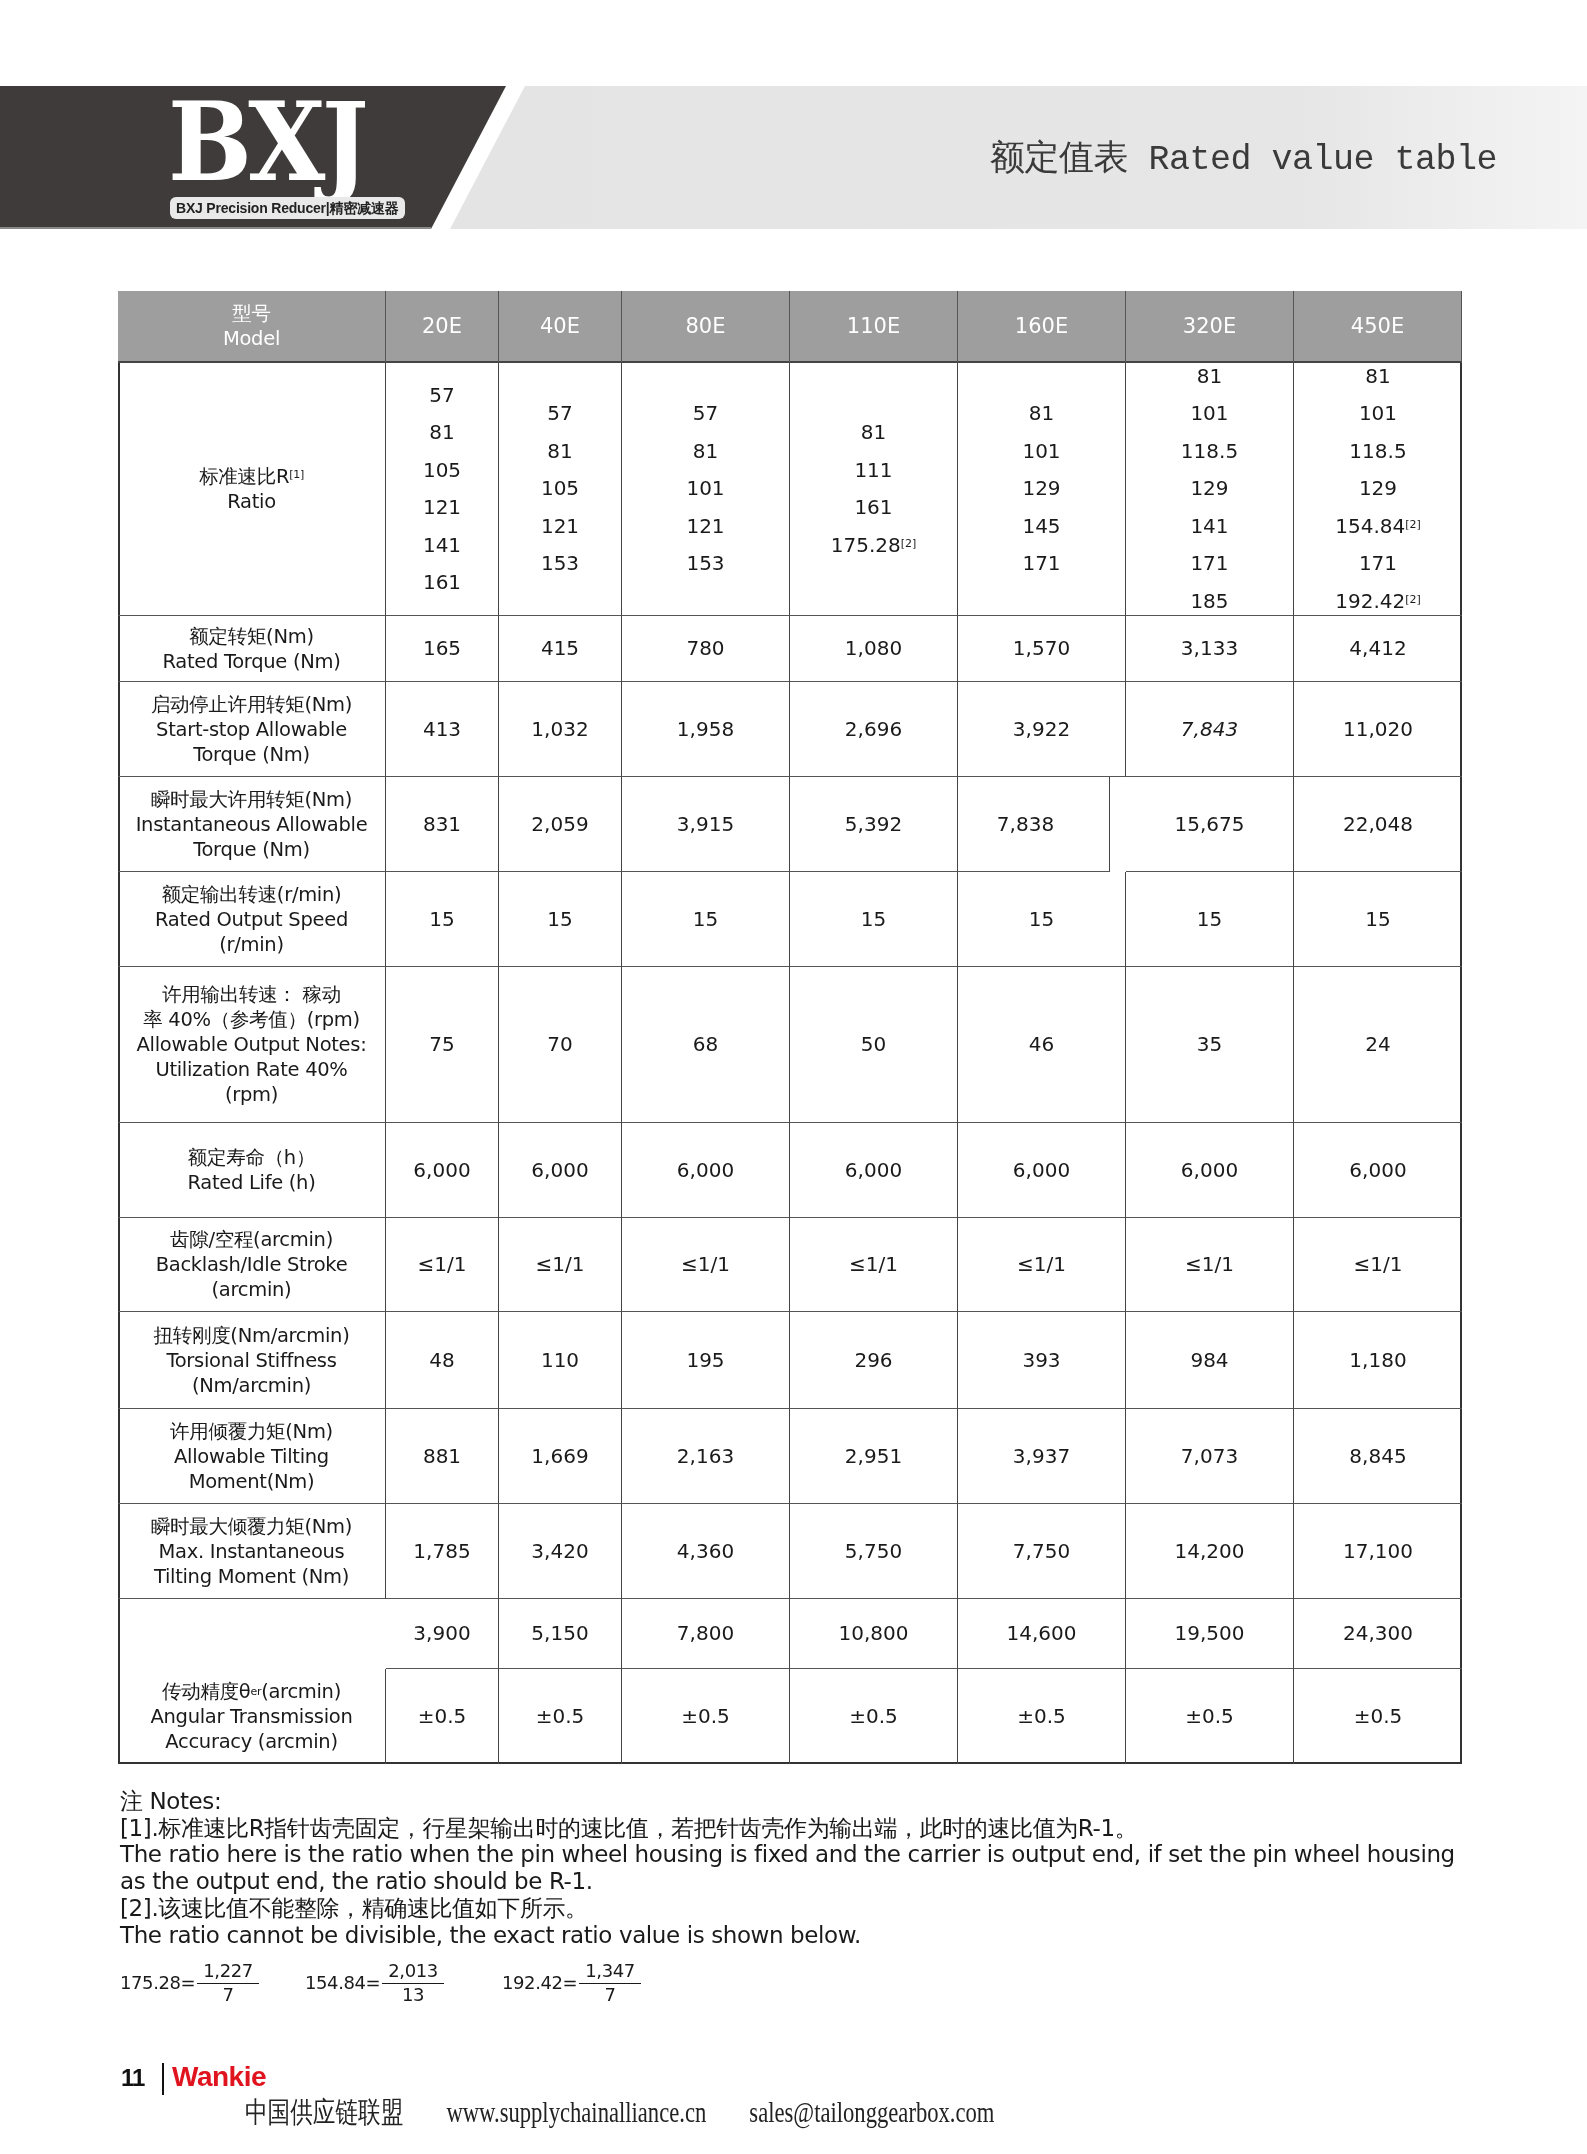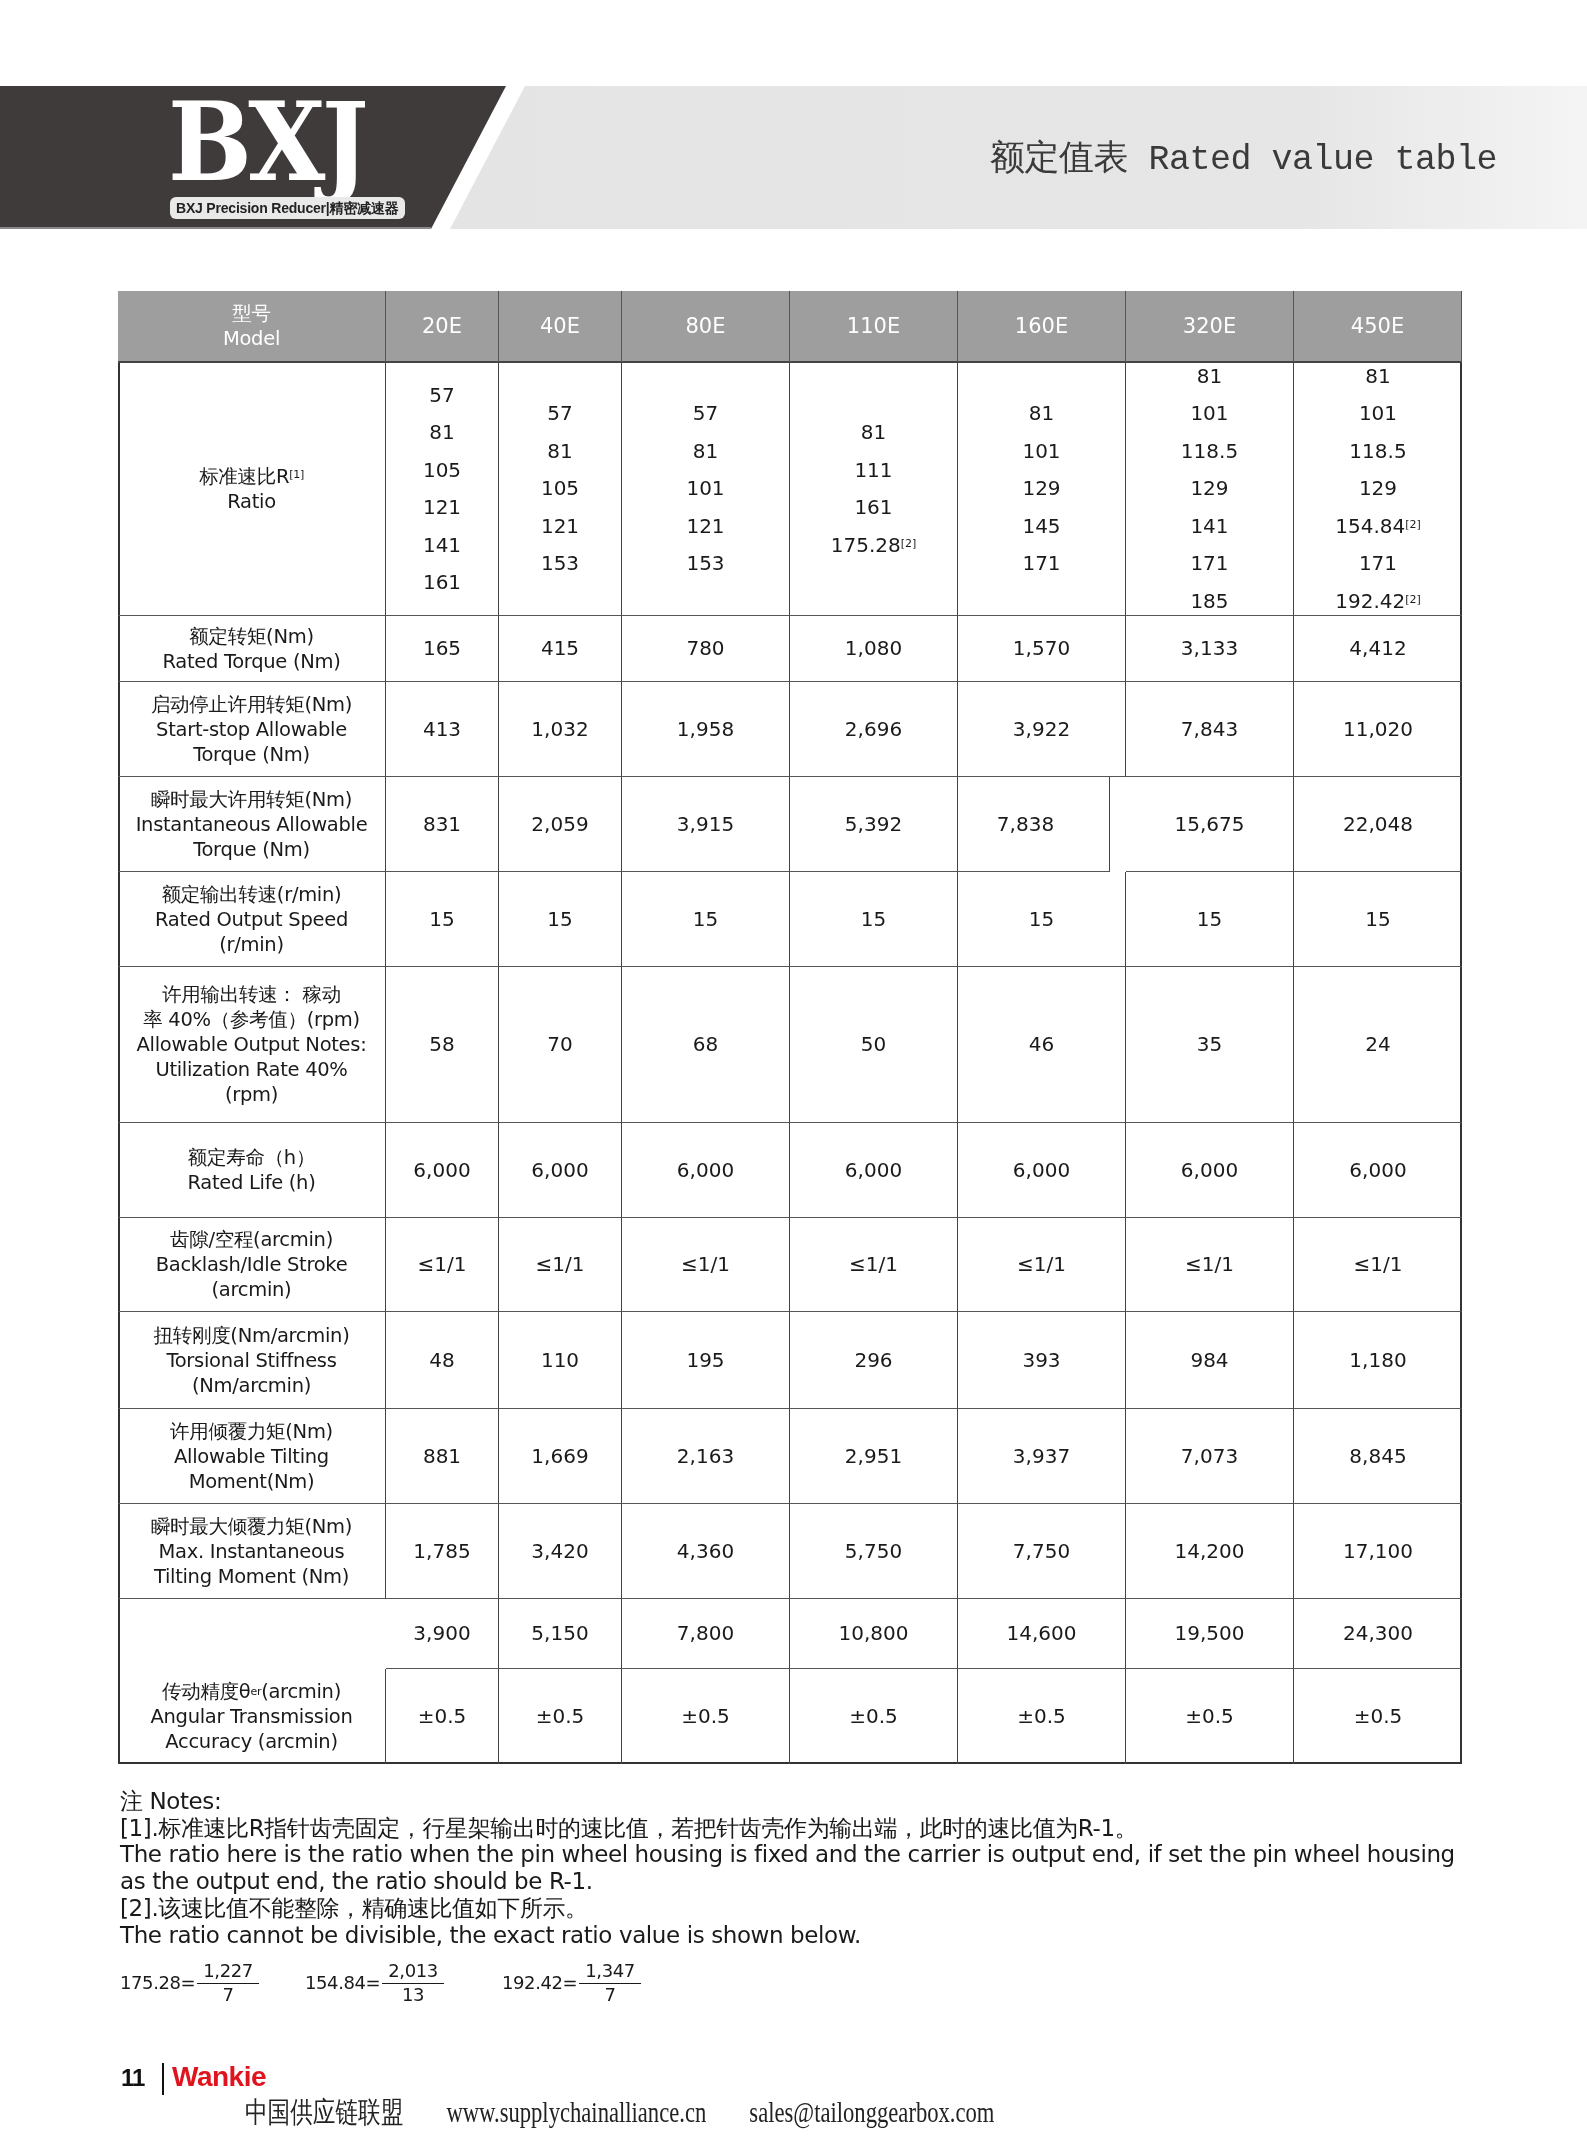--- a/index.html
+++ b/index.html
@@ -184,21 +184,21 @@
     <div class="cell label" style="left: -2px; top: 389px; width: 268px; height: 95px;">
       <span class="ln">启动停止许用转矩(Nm)</span>
       <span class="ln">Start-stop Allowable</span>
       <span class="ln">Torque (Nm)</span>
     </div>
     <div class="cell " style="left: 266px; top: 389px; width: 113px; height: 95px;">413</div>
     <div class="cell " style="left: 379px; top: 389px; width: 123px; height: 95px;">1,032</div>
     <div class="cell " style="left: 502px; top: 389px; width: 168px; height: 95px;">1,958</div>
     <div class="cell " style="left: 670px; top: 389px; width: 168px; height: 95px;">2,696</div>
     <div class="cell " style="left: 838px; top: 389px; width: 168px; height: 95px;">3,922</div>
-    <div class="cell " style="left: 1006px; top: 389px; width: 168px; height: 95px;">7,843</div>
+    <div class="cell " style="left: 1006px; top: 389px; width: 168px; height: 95px; font-style: italic;">7,843</div>
     <div class="cell  last-col" style="left: 1174px; top: 389px; width: 168px; height: 95px;">11,020</div>
     <div class="cell label" style="left: -2px; top: 484px; width: 268px; height: 95px;">
       <span class="ln">瞬时最大许用转矩(Nm)</span>
       <span class="ln">Instantaneous Allowable</span>
       <span class="ln">Torque (Nm)</span>
     </div>
     <div class="cell " style="left: 266px; top: 484px; width: 113px; height: 95px;">831</div>
     <div class="cell " style="left: 379px; top: 484px; width: 123px; height: 95px;">2,059</div>
     <div class="cell " style="left: 502px; top: 484px; width: 168px; height: 95px;">3,915</div>
     <div class="cell " style="left: 670px; top: 484px; width: 168px; height: 95px;">5,392</div>
@@ -217,21 +217,21 @@
     <div class="cell " style="left: 838px; top: 579px; width: 168px; height: 95px;">15</div>
     <div class="cell " style="left: 1006px; top: 579px; width: 168px; height: 95px;">15</div>
     <div class="cell  last-col" style="left: 1174px; top: 579px; width: 168px; height: 95px;">15</div>
     <div class="cell label" style="left: -2px; top: 674px; width: 268px; height: 156px;">
       <span class="ln">许用输出转速： 稼动</span>
       <span class="ln">率 40%（参考值）(rpm)</span>
       <span class="ln">Allowable Output Notes:</span>
       <span class="ln">Utilization Rate 40%</span>
       <span class="ln">(rpm)</span>
     </div>
-    <div class="cell " style="left: 266px; top: 674px; width: 113px; height: 156px;">58</div>
+    <div class="cell " style="left: 266px; top: 674px; width: 113px; height: 156px;">75</div>
     <div class="cell " style="left: 379px; top: 674px; width: 123px; height: 156px;">70</div>
     <div class="cell " style="left: 502px; top: 674px; width: 168px; height: 156px;">68</div>
     <div class="cell " style="left: 670px; top: 674px; width: 168px; height: 156px;">50</div>
     <div class="cell " style="left: 838px; top: 674px; width: 168px; height: 156px;">46</div>
     <div class="cell " style="left: 1006px; top: 674px; width: 168px; height: 156px;">35</div>
     <div class="cell  last-col" style="left: 1174px; top: 674px; width: 168px; height: 156px;">24</div>
     <div class="cell label" style="left: -2px; top: 830px; width: 268px; height: 95px;">
       <span class="ln">额定寿命（h）</span>
       <span class="ln">Rated Life (h)</span>
     </div>

